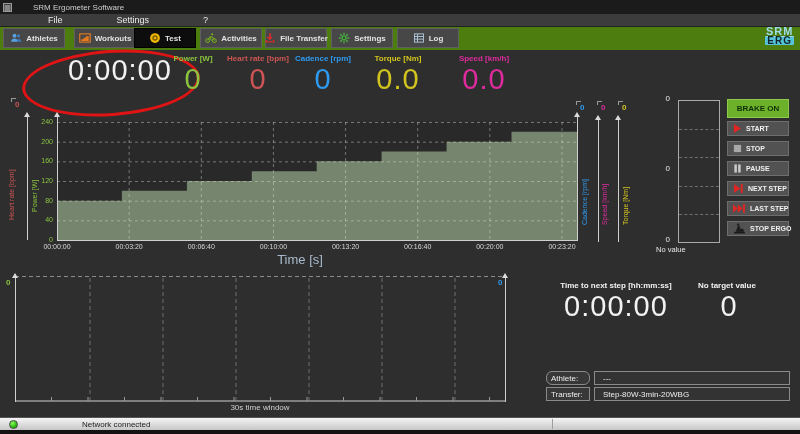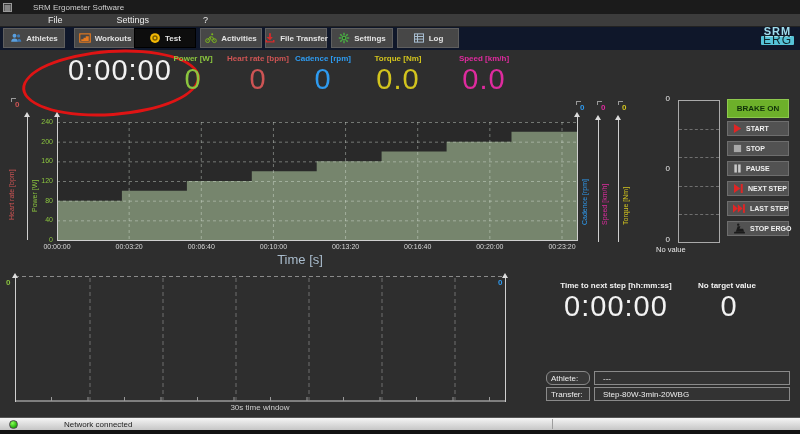--- a/index.html
+++ b/index.html
@@ -7,28 +7,28 @@
   body { background:#2e2e2e; font-family:"Liberation Sans", sans-serif; color:#e6e6e6; position:relative; }
 
   
   .titlebar { position:absolute; left:0; top:0; width:800px; height:14px; background:#1b1b1b; display:flex; align-items:center; gap:21px; padding-left:3px; }
   .titlebar span { font-size:8px; color:#cfcfcf; }
   
   .menubar { position:absolute; left:0; top:14px; width:800px; height:13px; background:#3c3c3c; border-bottom:1px solid #222; display:flex; align-items:center; gap:14px; padding-left:8px; }
   .menubar span { font-size:9px; color:#ececec; cursor:default;margin-left:40px; }
 
   
-  .tabbar { position:absolute; left:0; top:27px; width:800px; height:23px; background:#0f172a; }
+  .tabbar { position:absolute; left:0; top:27px; width:800px; height:23px; background:#4d7c0f; }
   .tab { position:absolute; top:1px; height:20px; width:62px; background:#474747; border:1px solid #5f5f5f; display:flex; align-items:center; justify-content:center; gap:4px; }
   .tab.active { background:#0d0d0d; border-color:#000; }
   .tab .lbl { font-size:8px; font-weight:bold; color:#e3e3e3; white-space:nowrap; }
   .tab svg { width:12px; height:12px; flex:0 0 auto; }
   .logo { position:absolute; right:6px; top:0; text-align:center; line-height:9px; }
   .logo .l1 { font-size:11px; font-weight:bold; color:#9edcec; letter-spacing:1px;text-decoration:underline; }
-  .logo .l2 { font-size:12px; font-weight:normal; background:#56c3d8; color:#10262b; padding:0 2px; border-radius:1px; letter-spacing:1px; }
+  .logo .l2 { font-size:10px; font-weight:bold; background:#56c3d8; color:#10262b; padding:0 2px; border-radius:1px; letter-spacing:1px; }
 
   
   .metric { position:absolute; top:54px; text-align:center; }
   .metric .mlabel { font-size:8px; font-weight:bold; display:block; }
   .metric .mvalue { font-size:29px; font-weight:normal; display:block; line-height:32px; letter-spacing:1px; }
   .m-time   { left:35px;  width:170px; color:#f2f2f2; }
   .m-power  { left:148px; width:90px; color:#8bc53f; }
   .m-heart  { left:213px; width:90px; color:#cd5454; }
   .m-cadence{ left:278px; width:90px; color:#2e9bf0; }
   .m-torque { left:353px; width:90px; color:#d2c41e; }
@@ -69,21 +69,21 @@
   .bmax { position:absolute; font-size:8px; font-weight:bold; }
   .bcaption { position:absolute; left:185px; top:403px; width:150px; text-align:center; font-size:8px; color:#cfcfcf; }
 
   
   .fieldrow-label { position:absolute; left:546px; width:44px; height:14px; border:1px solid #8a8a8a; background:#383838; font-size:8px; color:#eee; display:flex; align-items:center; padding-left:4px; }
   .fieldrow-value { position:absolute; left:594px; width:196px; height:14px; border:1px solid #8a8a8a; background:#333; font-size:8px; color:#eee; display:flex; align-items:center; padding-left:8px; }
 
   
   .statusbar { position:absolute; left:0; top:417px; width:800px; height:13px; background:linear-gradient(#f5f5f5,#c6c6c6); border-top:1px solid #555; display:flex; align-items:center; }
   .statusbar .led { width:9px; height:9px; border-radius:50%; background:radial-gradient(circle at 35% 30%, #8aff5a, #1fae07 70%); border:1px solid #4a4a4a; margin-left:9px; }
-  .statusbar .nettext { font-size:8px; color:#1c1c1c; margin-left:16px;padding-left:30px; }
+  .statusbar .nettext { font-size:8px; color:#1c1c1c; margin-left:34px;padding-left:30px; }
   .statusbar .sep { position:absolute; left:552px; top:1px; bottom:1px; width:1px; background:#9d9d9d; }
   .statusbar .vertext { position:absolute; right:4px; font-size:8px; color:#1c1c1c; }
   .bottomstrip { position:absolute; left:0; top:430px; width:800px; height:4px; background:#121212; }
 </style>
 </head>
 <body>
 
 <div class="titlebar">
   <svg width="9" height="9" viewBox="0 0 9 9">
       <rect x="0.5" y="0.5" width="8" height="8" fill="#3a3a3a" stroke="#9a9a9a"></rect>

